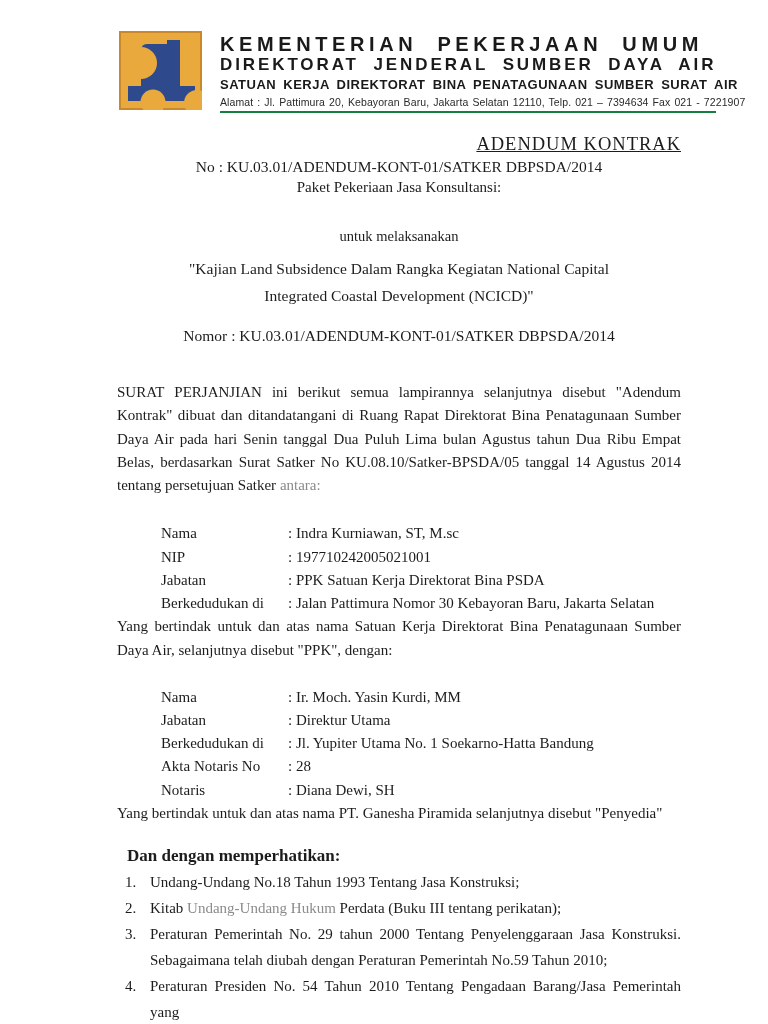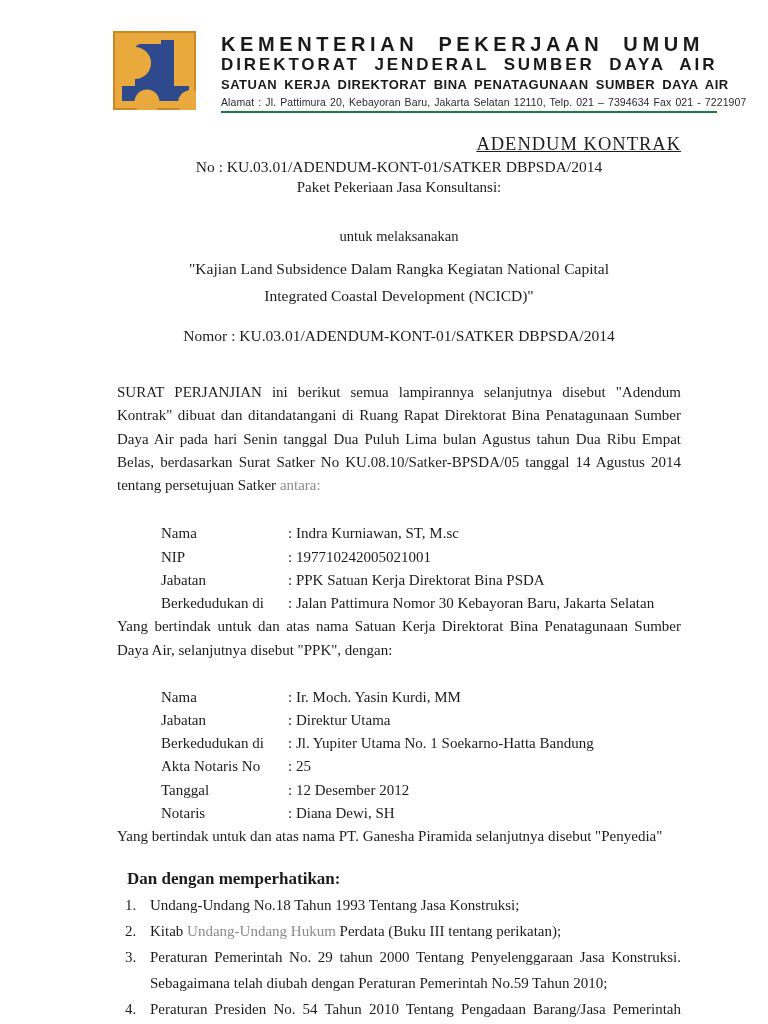--- a/index.html
+++ b/index.html
@@ -2,21 +2,21 @@
 <html><head>
 <meta charset="utf-8">
 <style>
   html,body{margin:0;padding:0;background:#ffffff;}
   .page{
     width:768px;height:1024px;position:relative;overflow:hidden;
     background:#ffffff;color:#1c1c1c;
     font-family:"Liberation Serif", serif;
   }
   
-  .letterhead{position:absolute;left:113px;top:31px;display:flex;gap:25px;}
+  .letterhead{position:absolute;left:119px;top:31px;display:flex;gap:18px;}
   .logo{width:83px;height:79px;flex:0 0 auto;}
   .logo svg{display:block;width:83px;height:79px;}
   .lh-text{width:496px;padding-top:3px;font-family:"Liberation Sans", sans-serif;}
   .lh1{font-weight:bold;font-size:20px;line-height:21px;letter-spacing:4.6px;word-spacing:10px;white-space:nowrap;color:#1a1a1a;}
   .lh2{font-weight:bold;font-size:17px;line-height:20px;letter-spacing:2.9px;word-spacing:7px;white-space:nowrap;color:#1a1a1a;}
   .lh3{font-weight:bold;font-size:13px;line-height:16px;letter-spacing:0.5px;word-spacing:3px;white-space:nowrap;color:#1a1a1a;margin-top:2px;}
   .lh-address{font-size:10.5px;line-height:13px;letter-spacing:0.1px;word-spacing:1px;white-space:nowrap;color:#2a2a2a;
     border-bottom:2px solid #15803d;padding-bottom:2px;margin-top:3px;}
   
   .content{position:absolute;left:117px;top:133px;width:564px;}
@@ -57,21 +57,21 @@
         <path d="M28 13 Q22 13 22 20 L22 55 L48 55 L48 13 Z" fill="#2E4A8C"></path>
         <circle cx="22" cy="32" r="16" fill="#E9A93D"></circle>
         <rect x="9" y="55" width="67" height="15" fill="#2E4A8C"></rect>
         <circle cx="34" cy="71" r="12.5" fill="#E9A93D"></circle>
         <circle cx="78" cy="72" r="13" fill="#E9A93D"></circle>
       </svg>
     </div>
     <div class="lh-text">
       <div class="lh1">KEMENTERIAN PEKERJAAN UMUM</div>
       <div class="lh2">DIREKTORAT JENDERAL SUMBER DAYA AIR</div>
-      <div class="lh3">SATUAN KERJA DIREKTORAT BINA PENATAGUNAAN SUMBER DAYA AIR</div>
+      <div class="lh3">SATUAN KERJA DIREKTORAT BINA PENATAGUNAAN SUMBER SURAT AIR</div>
       <div class="lh-address">Alamat : Jl. Pattimura 20, Kebayoran Baru,  Jakarta Selatan 12110,  Telp. 021 – 7394634   Fax 021 - 7221907</div>
     </div>
   </header>
 
   <main class="content">
 
     <h1 class="doc-title">ADENDUM KONTRAK</h1>
     <div class="c-line no-line">No : KU.03.01/ADENDUM-KONT-01/SATKER DBPSDA/2014</div>
     <div class="c-line paket">Paket Pekeriaan Jasa Konsultansi:</div>
     <div class="c-line untuk">untuk melaksanakan</div>
@@ -112,25 +112,21 @@
         <div class="row">
           <span class="row-label">Jabatan</span>
           <span class="row-value">: Direktur Utama</span>
         </div>
         <div class="row">
           <span class="row-label">Berkedudukan di</span>
           <span class="row-value">: Jl. Yupiter Utama No. 1  Soekarno-Hatta Bandung</span>
         </div>
         <div class="row">
           <span class="row-label">Akta  Notaris No</span>
-          <span class="row-value">: 25</span>
-        </div>
-        <div class="row">
-          <span class="row-label">Tanggal</span>
-          <span class="row-value">: 12 Desember 2012</span>
+          <span class="row-value">: 28</span>
         </div>
         <div class="row">
           <span class="row-label">Notaris</span>
           <span class="row-value">: Diana Dewi, SH</span>
         </div>
       </div>
       <p class="para closing">Yang bertindak  untuk dan  atas nama PT. Ganesha Piramida  selanjutnya disebut "Penyedia"</p>
     </section>
 
     <section class="considerations">

